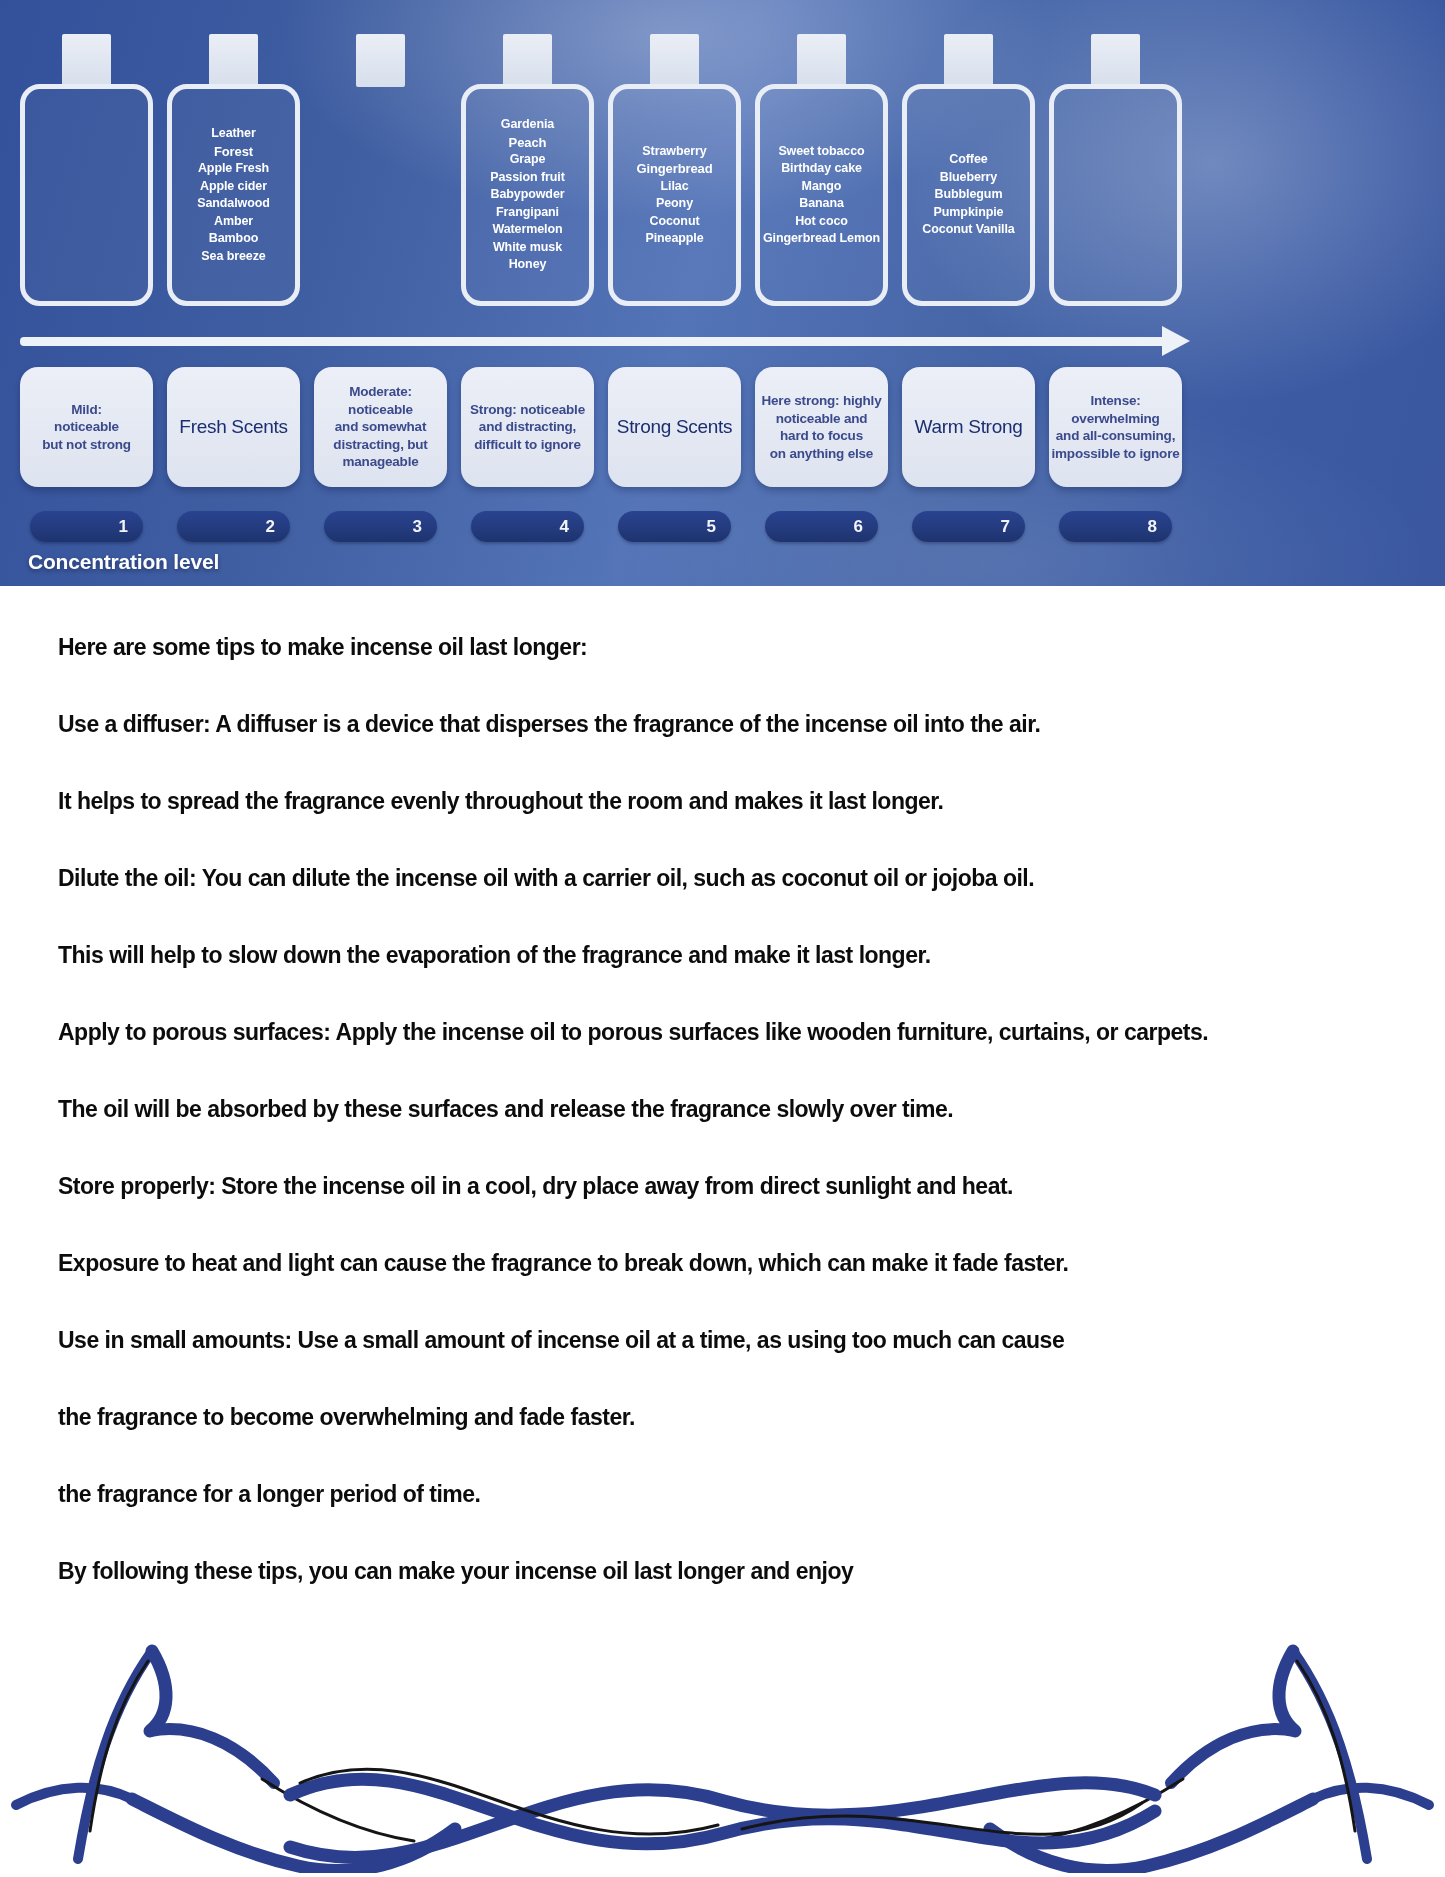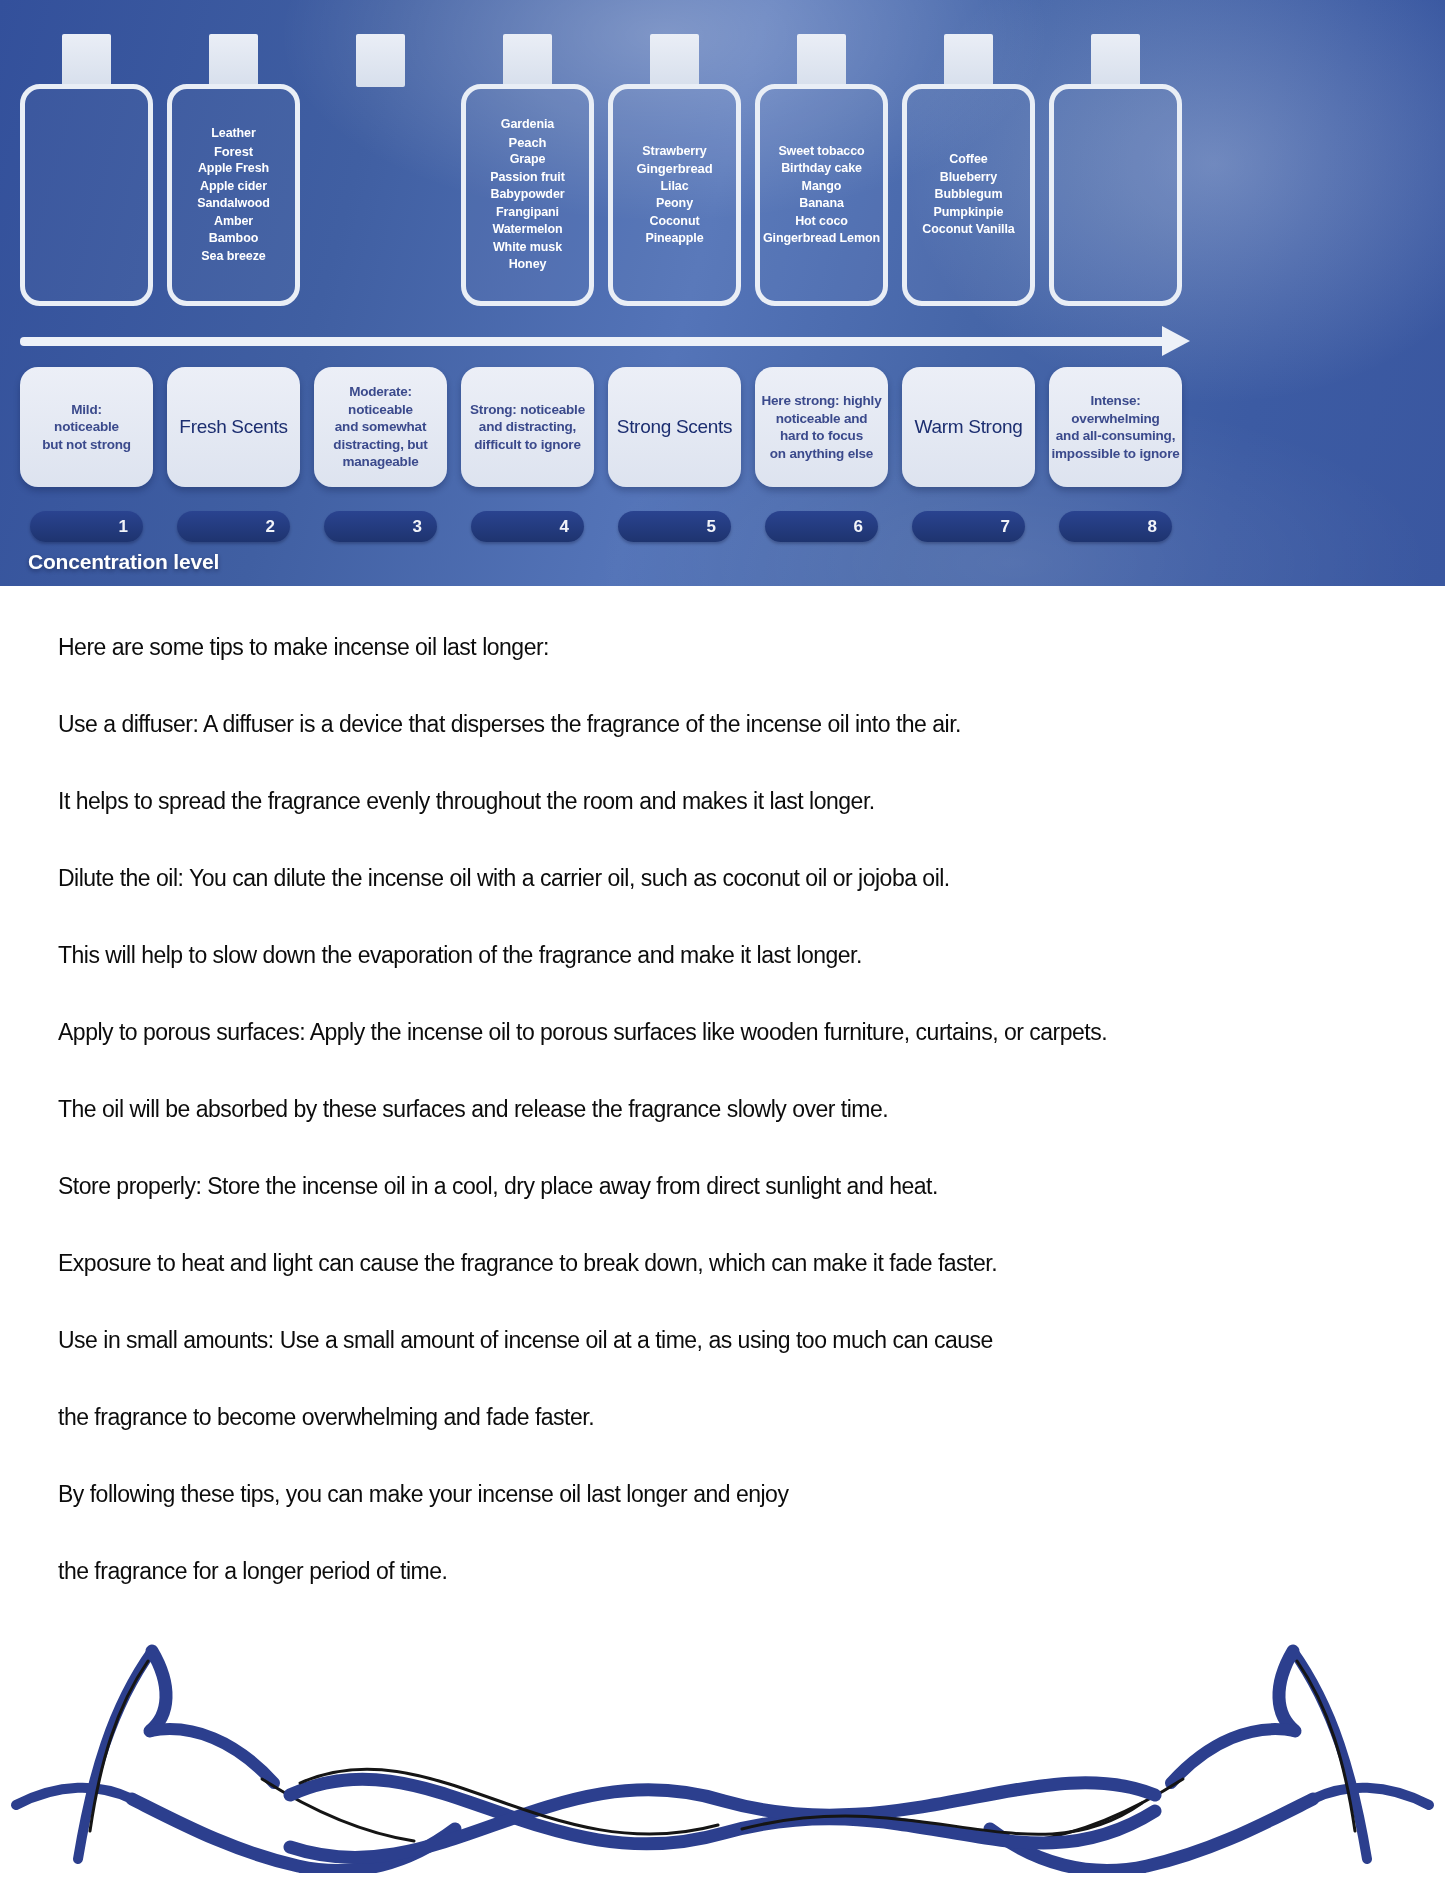--- a/index.html
+++ b/index.html
@@ -51,21 +51,21 @@
     display:flex;align-items:center;justify-content:flex-end;padding-right:15px;
     color:#f2f4f9;font-size:17px;font-weight:600;box-shadow:0 2px 3px rgba(0,0,30,.25);
   }
   .conc{
     position:absolute;left:8px;top:550px;color:#ffffff;font-size:21px;font-weight:700;
     letter-spacing:-.2px;text-shadow:0 2px 4px rgba(0,0,30,.4);margin-left:20px;
   }
   
   .tips{position:absolute;left:58px;top:632px}
   .tips p{
-    margin:0 0 47px 0;font-size:23px;font-weight:400;line-height:30px;
+    margin:0 0 47px 0;font-size:23px;font-weight:700;line-height:30px;
     letter-spacing:-.5px;color:#0c0c0c;white-space:nowrap;
   }
   
   .flourish{position:absolute;left:0;top:1633px;width:1445px;height:240px}
 </style>
 </head>
 <body>
 
 <div class="header">
   <div class="cols">
@@ -251,22 +251,22 @@
   <p>Use a diffuser: A diffuser is a device that disperses the fragrance of the incense oil into the air.</p>
   <p>It helps to spread the fragrance evenly throughout the room and makes it last longer.</p>
   <p>Dilute the oil: You can dilute the incense oil with a carrier oil, such as coconut oil or jojoba oil.</p>
   <p>This will help to slow down the evaporation of the fragrance and make it last longer.</p>
   <p>Apply to porous surfaces: Apply the incense oil to porous surfaces like wooden furniture, curtains, or carpets.</p>
   <p>The oil will be absorbed by these surfaces and release the fragrance slowly over time.</p>
   <p>Store properly: Store the incense oil in a cool, dry place away from direct sunlight and heat.</p>
   <p>Exposure to heat and light can cause the fragrance to break down, which can make it fade faster.</p>
   <p>Use in small amounts: Use a small amount of incense oil at a time, as using too much can cause</p>
   <p>the fragrance to become overwhelming and fade faster.</p>
+  <p>the fragrance for a longer period of time.</p>
   <p>By following these tips, you can make your incense oil last longer and enjoy</p>
-  <p>the fragrance for a longer period of time.</p>
 </div>
 
 <div class="flourish">
   <svg width="1445" height="240" viewBox="0 0 1445 240" xmlns="http://www.w3.org/2000/svg">
     <defs>
       <g id="wing" fill="none" stroke-linecap="round">
         <path d="M152,18 C172,52 170,82 150,98" stroke="#2c3f8e" stroke-width="13"></path>
         <path d="M150,98 C192,90 236,108 274,150" stroke="#2c3f8e" stroke-width="12"></path>
         <path d="M152,18 C112,74 92,142 78,226" stroke="#2c3f8e" stroke-width="10"></path>
         <path d="M16,172 C58,150 100,150 132,166" stroke="#2c3f8e" stroke-width="10"></path>

